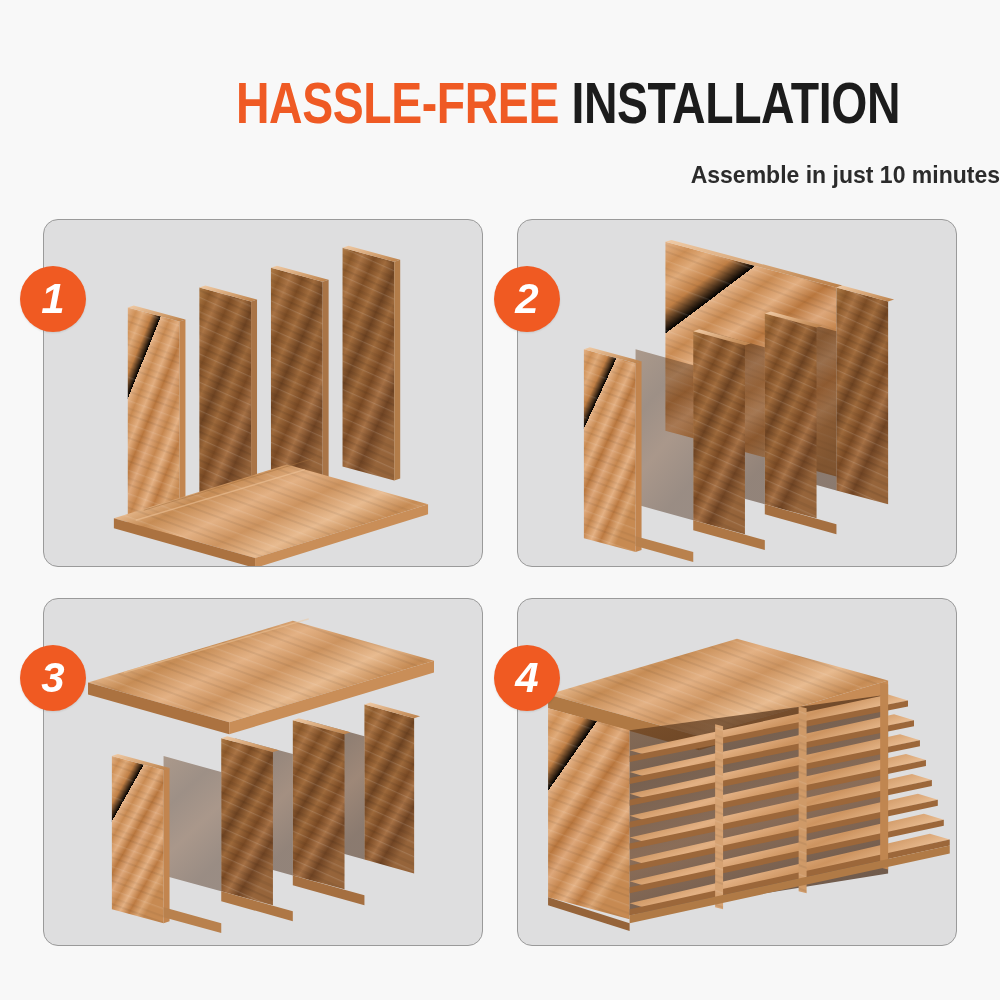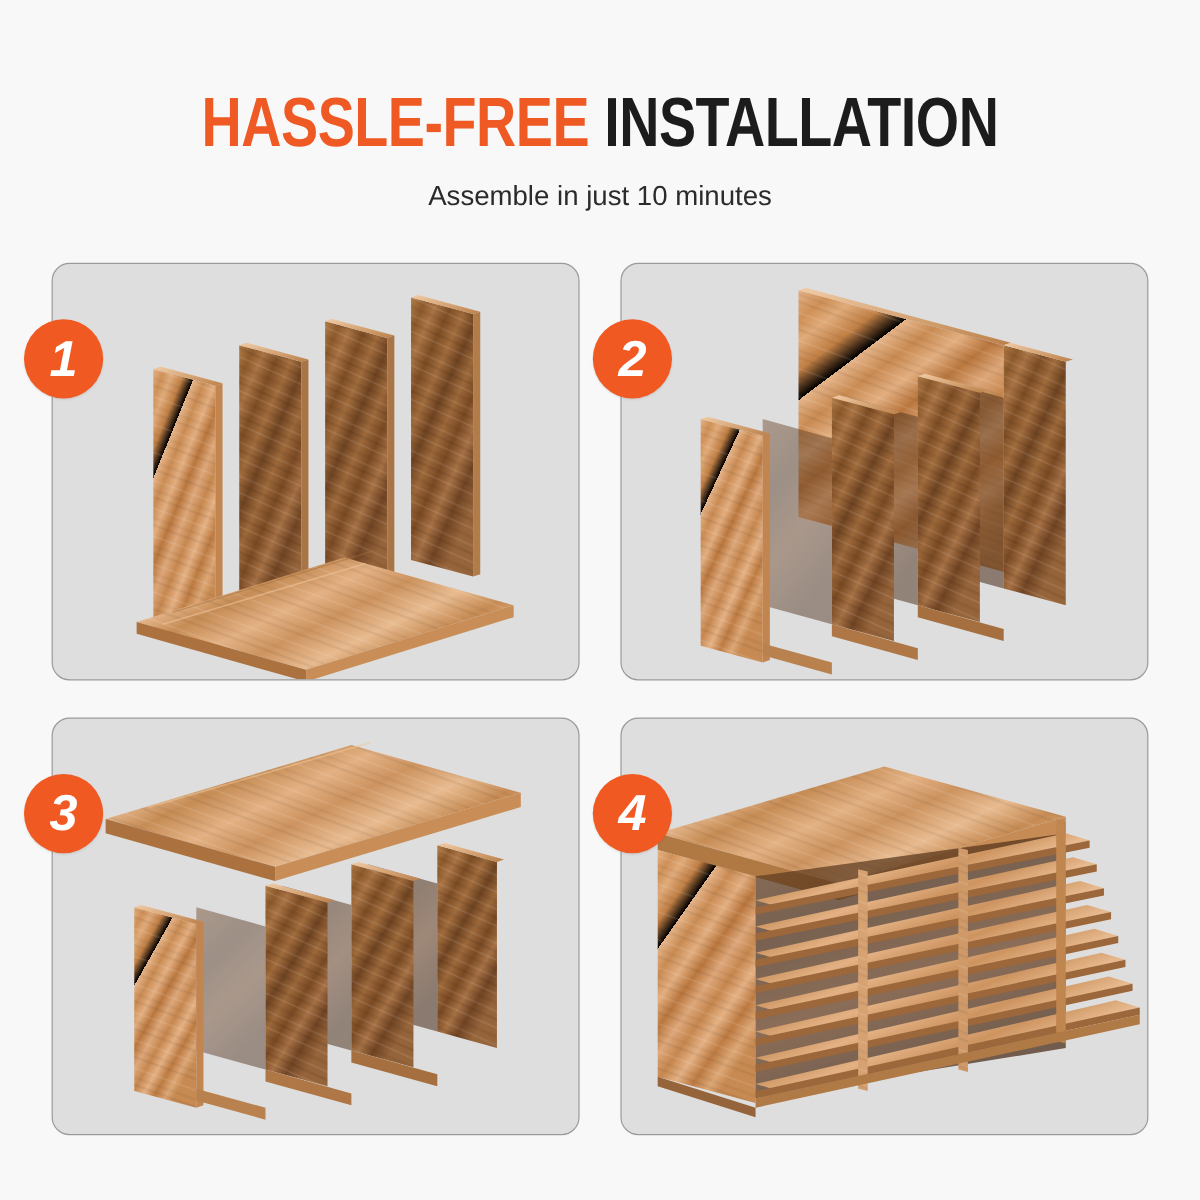--- a/index.html
+++ b/index.html
@@ -5,39 +5,39 @@
   * { box-sizing: border-box; margin: 0; padding: 0; }
   html, body {
     width: 1000px; height: 1000px;
     background: #f8f8f8;
     font-family: "Liberation Sans", sans-serif;
     overflow: hidden;
   }
   .page { position: relative; width: 1000px; height: 1000px; background: #f8f8f8; }
 
   
-  .header { position: absolute; left: 0; top: 0; width: 1000px; text-align: center; }
+  .header { position: absolute; left: 0; top: 0; width: 1000px; text-align: right; }
   .title {
     margin-top: 74px;
     font-size: 58px;
     line-height: 1.0;
     font-weight: 700;
     letter-spacing: -0.5px;
     font-family: "Liberation Sans Narrow", "Liberation Sans", sans-serif;
     transform: scaleX(0.80);
     transform-origin: center center;
     white-space: nowrap;
     color: #1c1c1c;
   }
   .title .hl { color: #ef5a24; }
   .subtitle {
-    margin-top: 18px;
+    margin-top: 30px;
     font-size: 23px;
     color: #2b2b2b;
-    font-weight: 400;
+    font-weight: 700;
   }
 
   
   .panel {
     position: absolute;
     background: #dededf;
     border: 1.5px solid #9a9a9a;
     border-radius: 15px;
     overflow: visible;
   }

